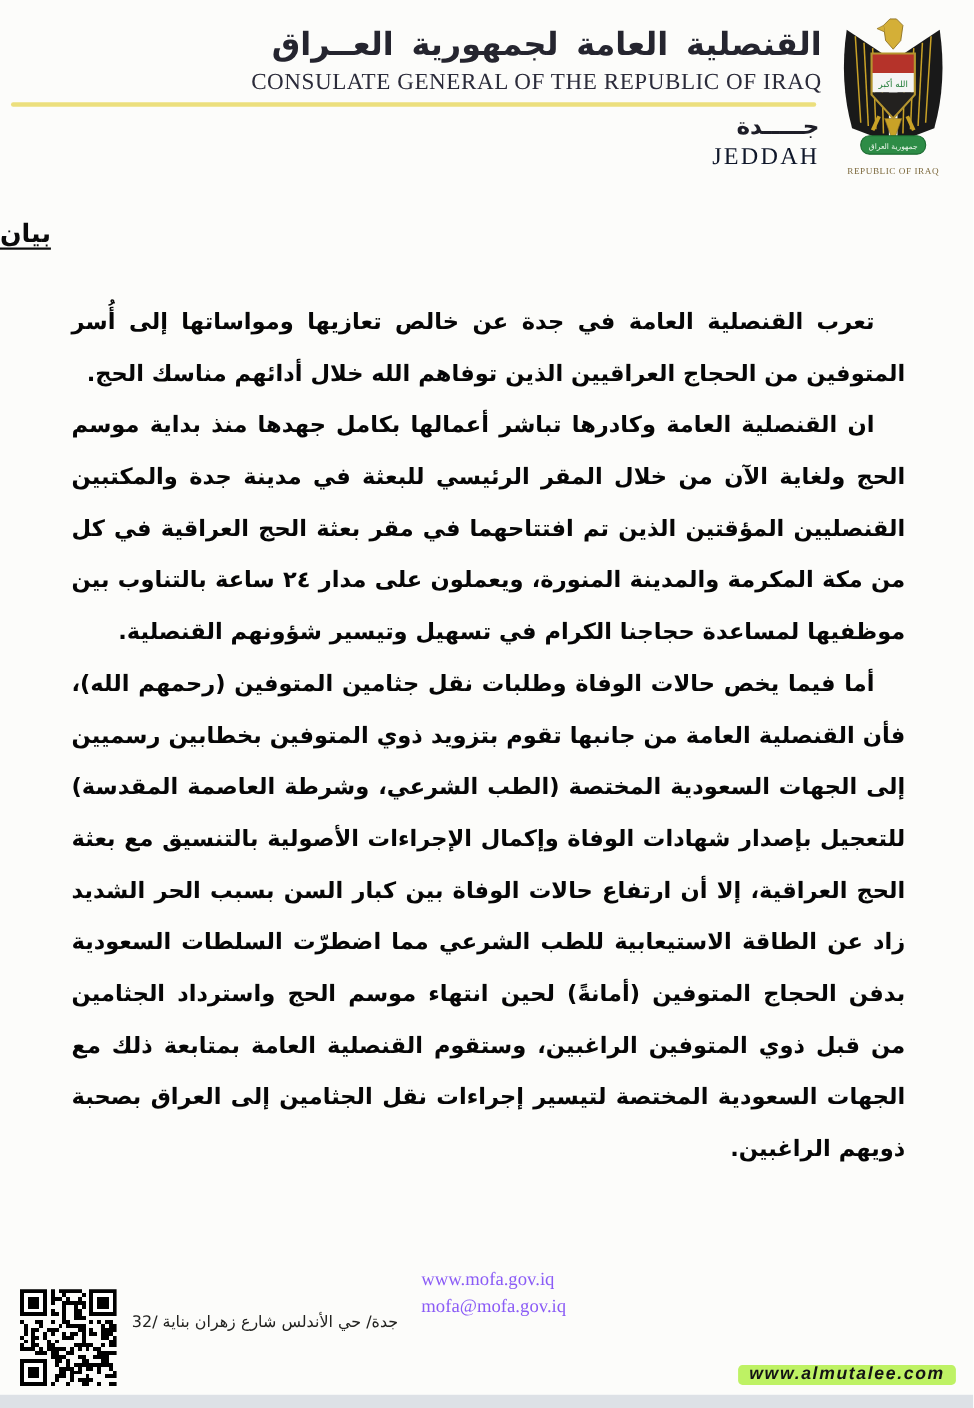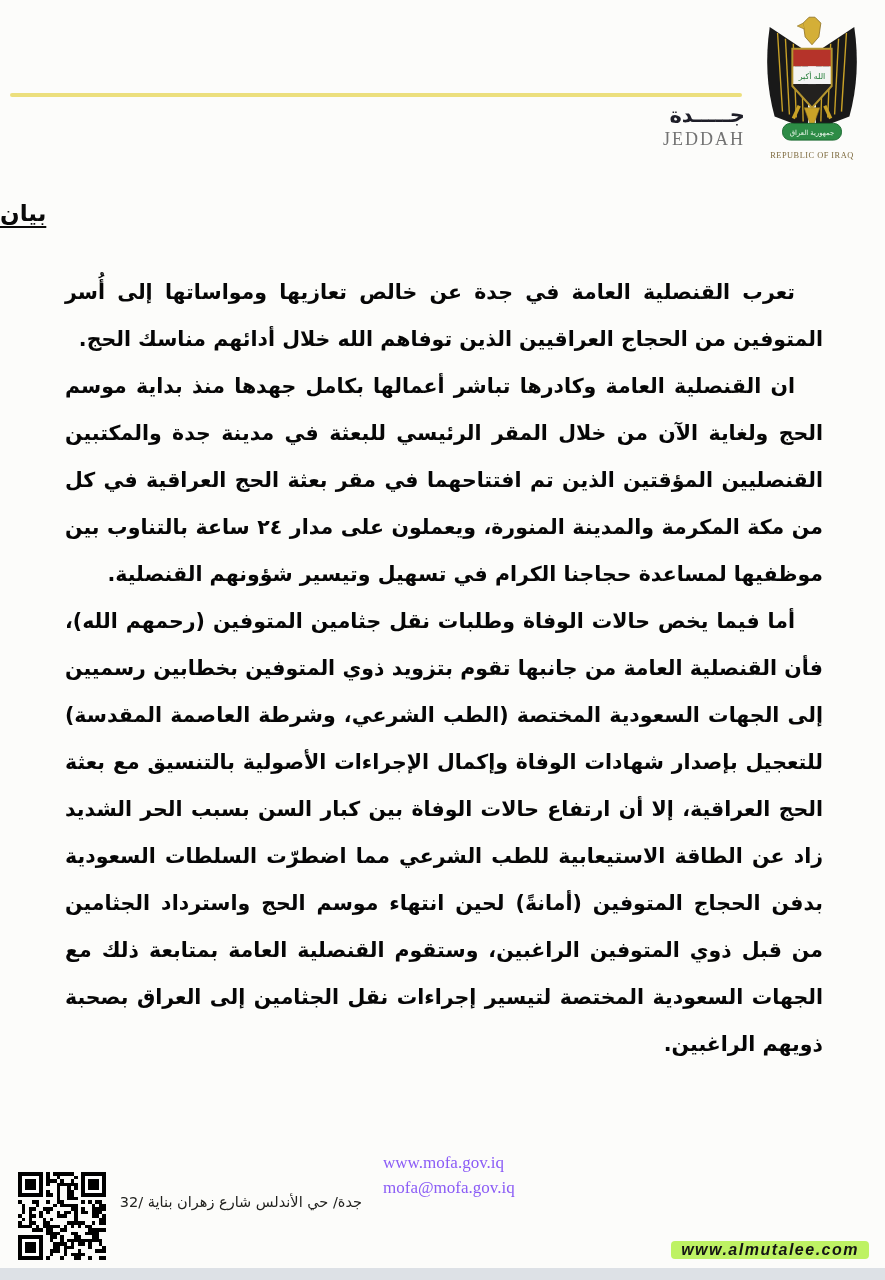--- a/index.html
+++ b/index.html
@@ -24,22 +24,22 @@
     font-size:21px; color:#2b2b3a; letter-spacing:0.5px;
     margin-top:2px; white-space:nowrap; text-align:right;
   }
   .gold-divider {
     position:absolute; top:93px; left:10px; width:732px; height:4px;
     background:#ecdf7d; border-radius:2px;
   }
   .city-block { position:absolute; top:103px; right:140px; }
   .city-ar { font-size:21px; font-weight:bold; color:#1e1e28; direction:rtl; }
   .city-en {
-    font-family:"Liberation Serif", serif; font-size:18px;
-    color:#737373; letter-spacing:2px; margin-top:2px;
+    font-family:"Liberation Serif", serif; font-size:22px;
+    color:#0f172a; letter-spacing:2px; margin-top:2px;
   }
   .emblem { position:absolute; top:12px; right:14px; width:118px; height:152px; }
 
   
   .doc-title {
     position:absolute; top:200px; left:0; width:100%;
     text-align:left; font-size:23px; font-weight:bold;
     text-decoration:underline; text-underline-offset:5px; color:#0a0a0a;
   }
   .body-text {
@@ -77,20 +77,24 @@
   .bottom-strip {
     position:absolute; left:0; right:0; bottom:0; height:12px;
     background:#dde1e6;
   }
 </style>
 </head>
 <body>
 
 <div class="page">
 
+  <div class="header-titles">
+    <div class="title-ar">القنصلية العامة لجمهورية العــراق</div>
+    <div class="title-en">CONSULATE GENERAL OF THE REPUBLIC OF IRAQ</div>
+  </div>
 
   <div class="gold-divider"></div>
 
   <div class="city-block">
     <div class="city-ar">جـــــدة</div>
     <div class="city-en">JEDDAH</div>
   </div>
 
   <div class="emblem">
     <svg viewBox="0 0 120 152" width="118" height="152">

